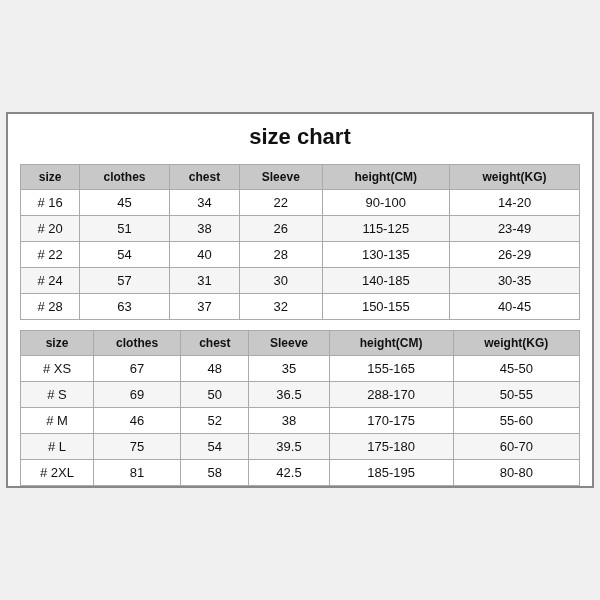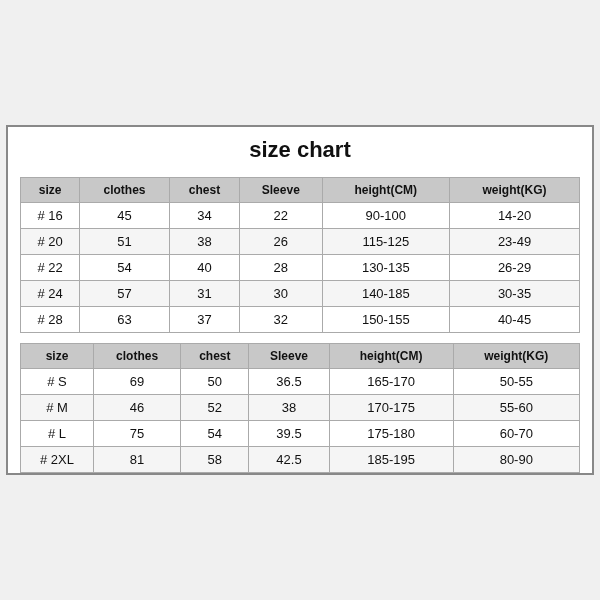--- a/index.html
+++ b/index.html
@@ -120,26 +120,34 @@
       <tr id="header2-row">
           <th>size</th>
           <th>clothes</th>
           <th>chest</th>
           <th>Sleeve</th>
           <th>height(CM)</th>
           <th>weight(KG)</th>
         </tr>
     </thead>
     <tbody id="table2-body">
+    <tr>
+          <td># XS</td>
+          <td>67</td>
+          <td>48</td>
+          <td>35</td>
+          <td>155-165</td>
+          <td>45-50</td>
+        </tr>
         <tr>
           <td># S</td>
           <td>69</td>
           <td>50</td>
           <td>36.5</td>
-          <td>165-170</td>
+          <td>288-170</td>
           <td>50-55</td>
         </tr>
         <tr>
           <td># M</td>
           <td>46</td>
           <td>52</td>
           <td>38</td>
           <td>170-175</td>
           <td>55-60</td>
         </tr>
@@ -150,17 +158,17 @@
           <td>39.5</td>
           <td>175-180</td>
           <td>60-70</td>
         </tr>
         <tr>
           <td># 2XL</td>
           <td>81</td>
           <td>58</td>
           <td>42.5</td>
           <td>185-195</td>
-          <td>80-90</td>
+          <td>80-80</td>
         </tr>
       </tbody>
   </table>
 </div>
 
 </body></html>

